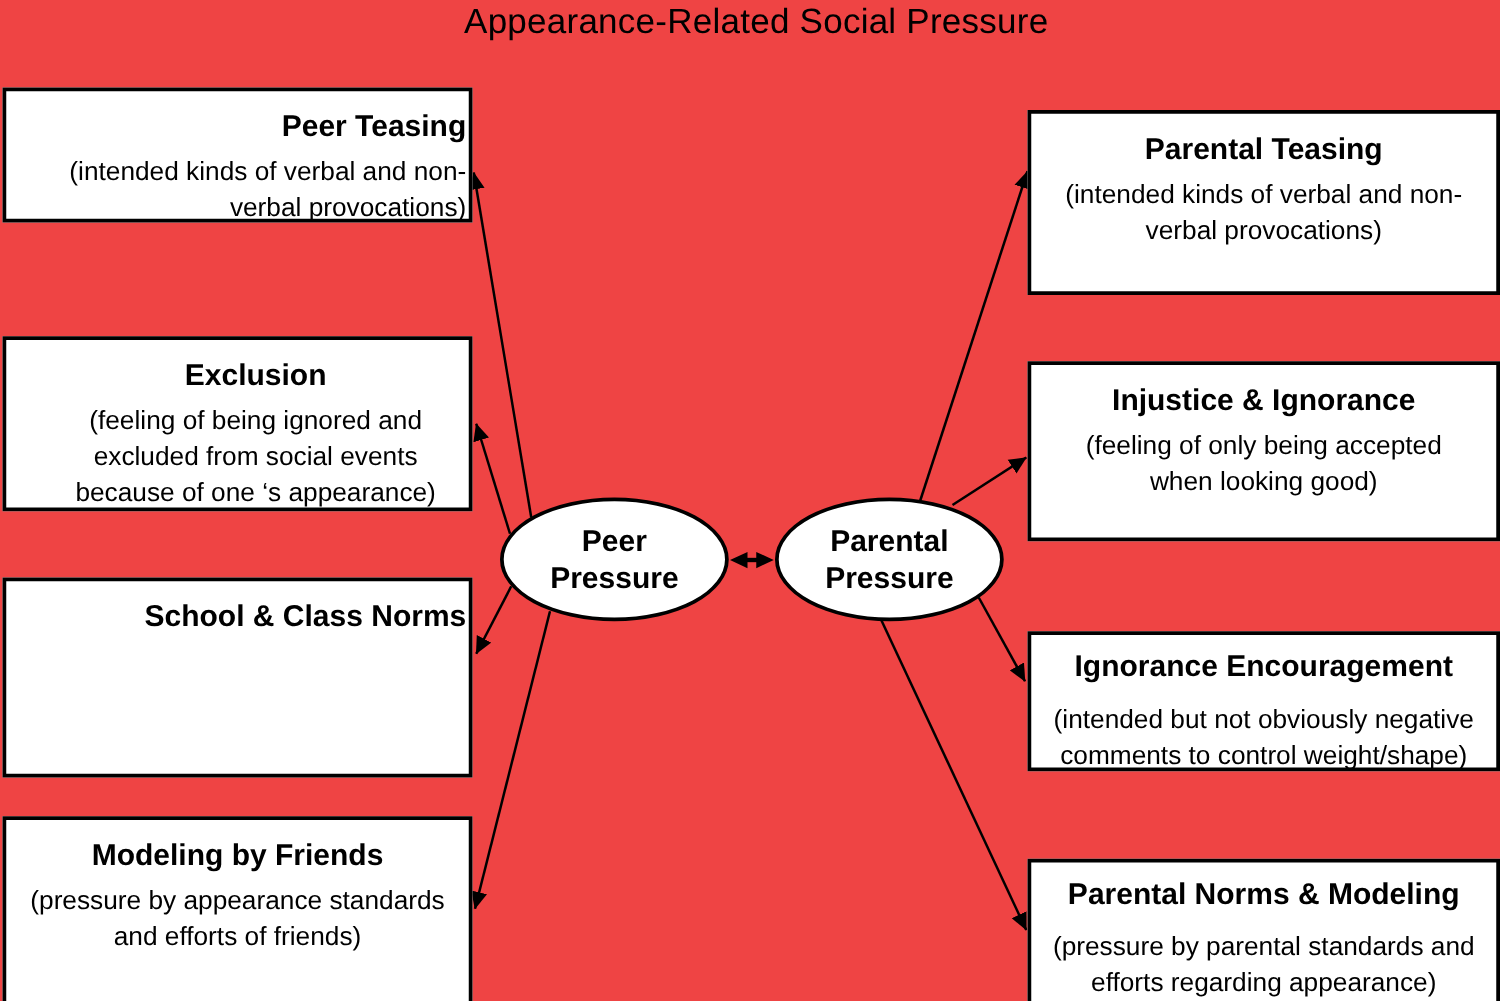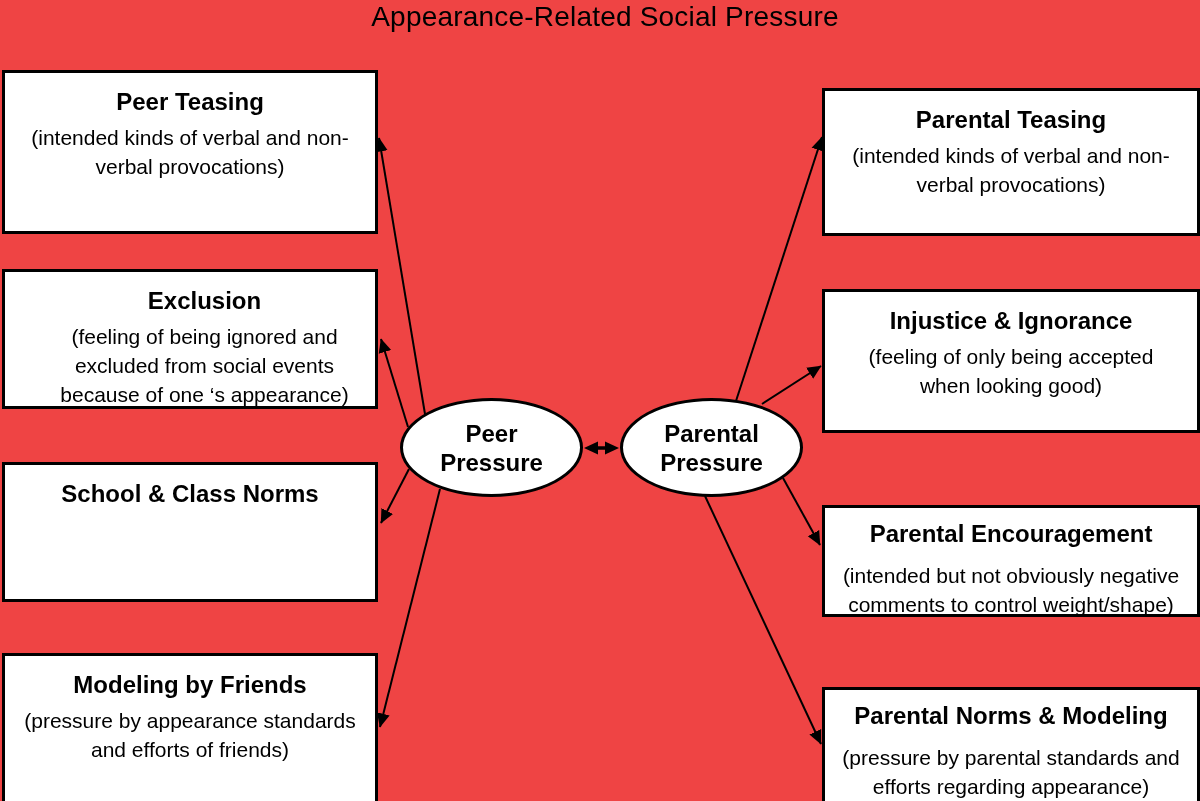--- a/index.html
+++ b/index.html
@@ -48,23 +48,23 @@
     line-height: 30px;
   }
   .desc {
     margin-top: 6px;
     font-size: 21px;
     line-height: 29px;
     white-space: pre-line;
   }
   .nbox.tight .desc { margin-top: 12px; }
 
-  .b-l1 { left: 2px;   top: 70px;  width: 376px; height: 164px; }
+  .b-l1 { left: 2px;   top: 70px;  width: 376px; height: 108px; text-align: right; }
   .b-l2 { left: 2px;   top: 269px; width: 376px; height: 140px; padding-left: 31px; }
-  .b-l3 { left: 2px;   top: 462px; width: 376px; height: 140px; }
+  .b-l3 { left: 2px;   top: 462px; width: 376px; height: 160px; text-align: right; }
   .b-l4 { left: 2px;   top: 653px; width: 376px; height: 166px; }
   .b-r1 { left: 822px; top: 88px;  width: 378px; height: 148px; }
   .b-r2 { left: 822px; top: 289px; width: 378px; height: 144px; text-align: center; }
   .b-r3 { left: 822px; top: 505px; width: 378px; height: 112px; }
   .b-r4 { left: 822px; top: 687px; width: 378px; height: 124px; }
 
   .ellipse {
     position: absolute;
     box-sizing: border-box;
     width: 183px; height: 99px;
@@ -138,21 +138,21 @@
     <div class="heading">Parental Teasing</div>
     <div class="desc">(intended kinds of verbal and non-
 verbal provocations)</div>
   </div>
   <div class="nbox b-r2">
     <div class="heading">Injustice &amp; Ignorance</div>
     <div class="desc">(feeling of only being accepted
 when looking good)</div>
   </div>
   <div class="nbox b-r3 tight">
-    <div class="heading">Parental Encouragement</div>
+    <div class="heading">Ignorance Encouragement</div>
     <div class="desc">(intended but not obviously negative
 comments to control weight/shape)</div>
   </div>
   <div class="nbox b-r4 tight">
     <div class="heading">Parental Norms &amp; Modeling</div>
     <div class="desc">(pressure by parental standards and
 efforts regarding appearance)</div>
   </div>
 
   <div class="ellipse peer">

